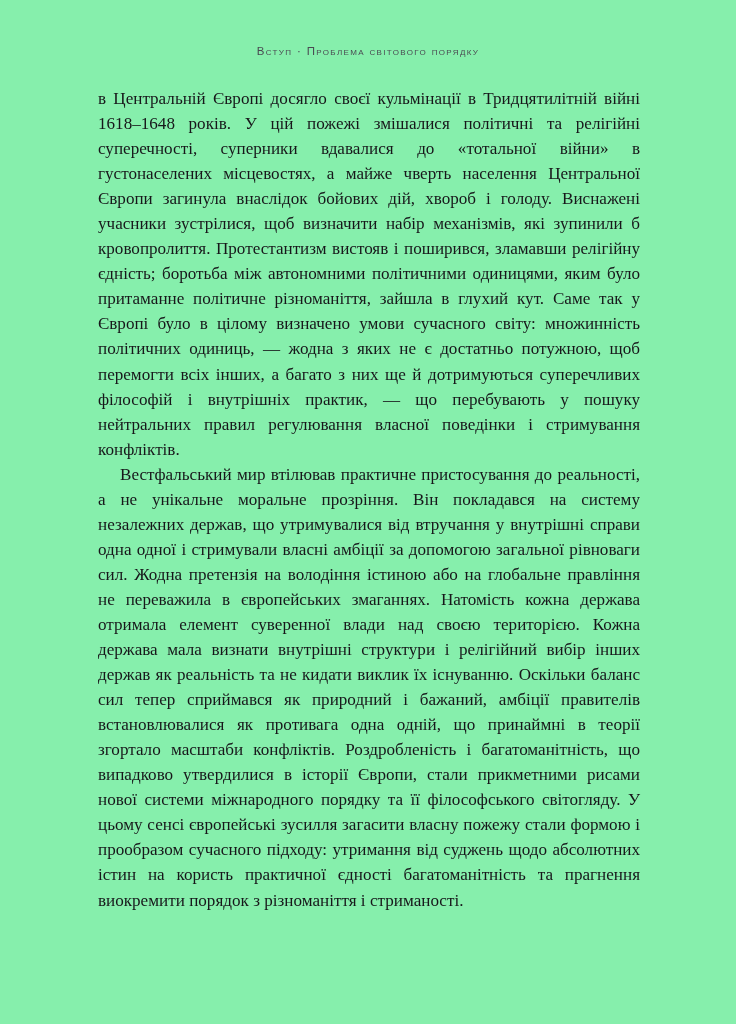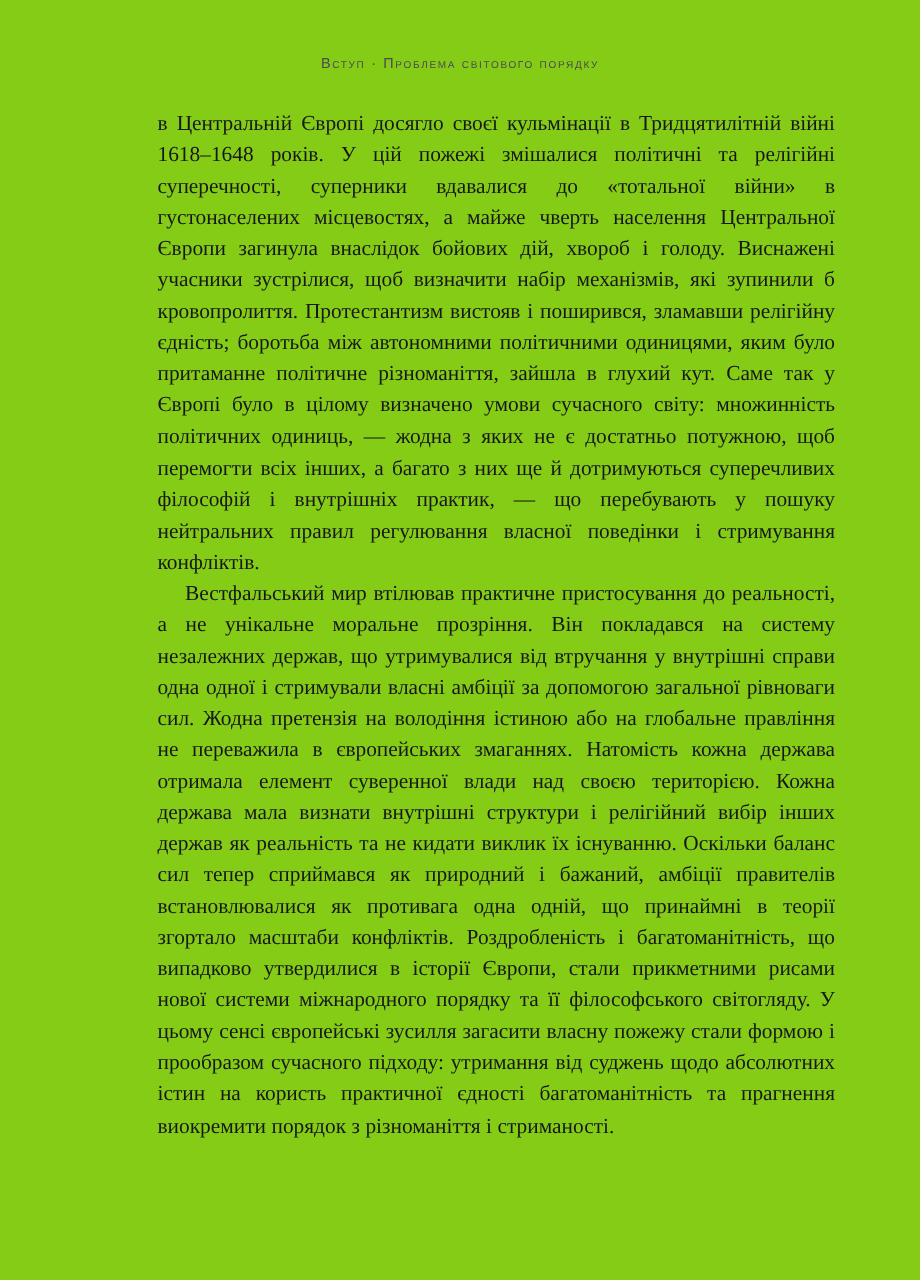--- a/index.html
+++ b/index.html
@@ -14,21 +14,21 @@
     font-family: "Liberation Serif", "DejaVu Serif", serif;
     color: #1b1b1b;
     overflow: hidden;
     position: relative;
     -webkit-font-smoothing: antialiased;
   }
 
   .page {
     position: absolute;
     inset: 0;
-    background: #84cc16;
+    background: #86efac;
   }
 
   
   .running-head {
     position: absolute;
     top: 45px;
     left: 0;
     right: 0;
     text-align: center;
     font-family: "Liberation Sans", "DejaVu Sans", sans-serif;
@@ -39,21 +39,20 @@
     text-transform: none;
     white-space: pre;
   }
 
   
   .text-block {
     position: absolute;
     left: 98px;
     top: 86px;
     width: 542px;
-    margin-left: 28px;
   }
 
   .para {
     margin: 0;
     text-align: justify;
     text-justify: inter-word;
     font-size: 17.1px;
     line-height: 25.05px;
     color: #17171a;
     hyphens: manual;

